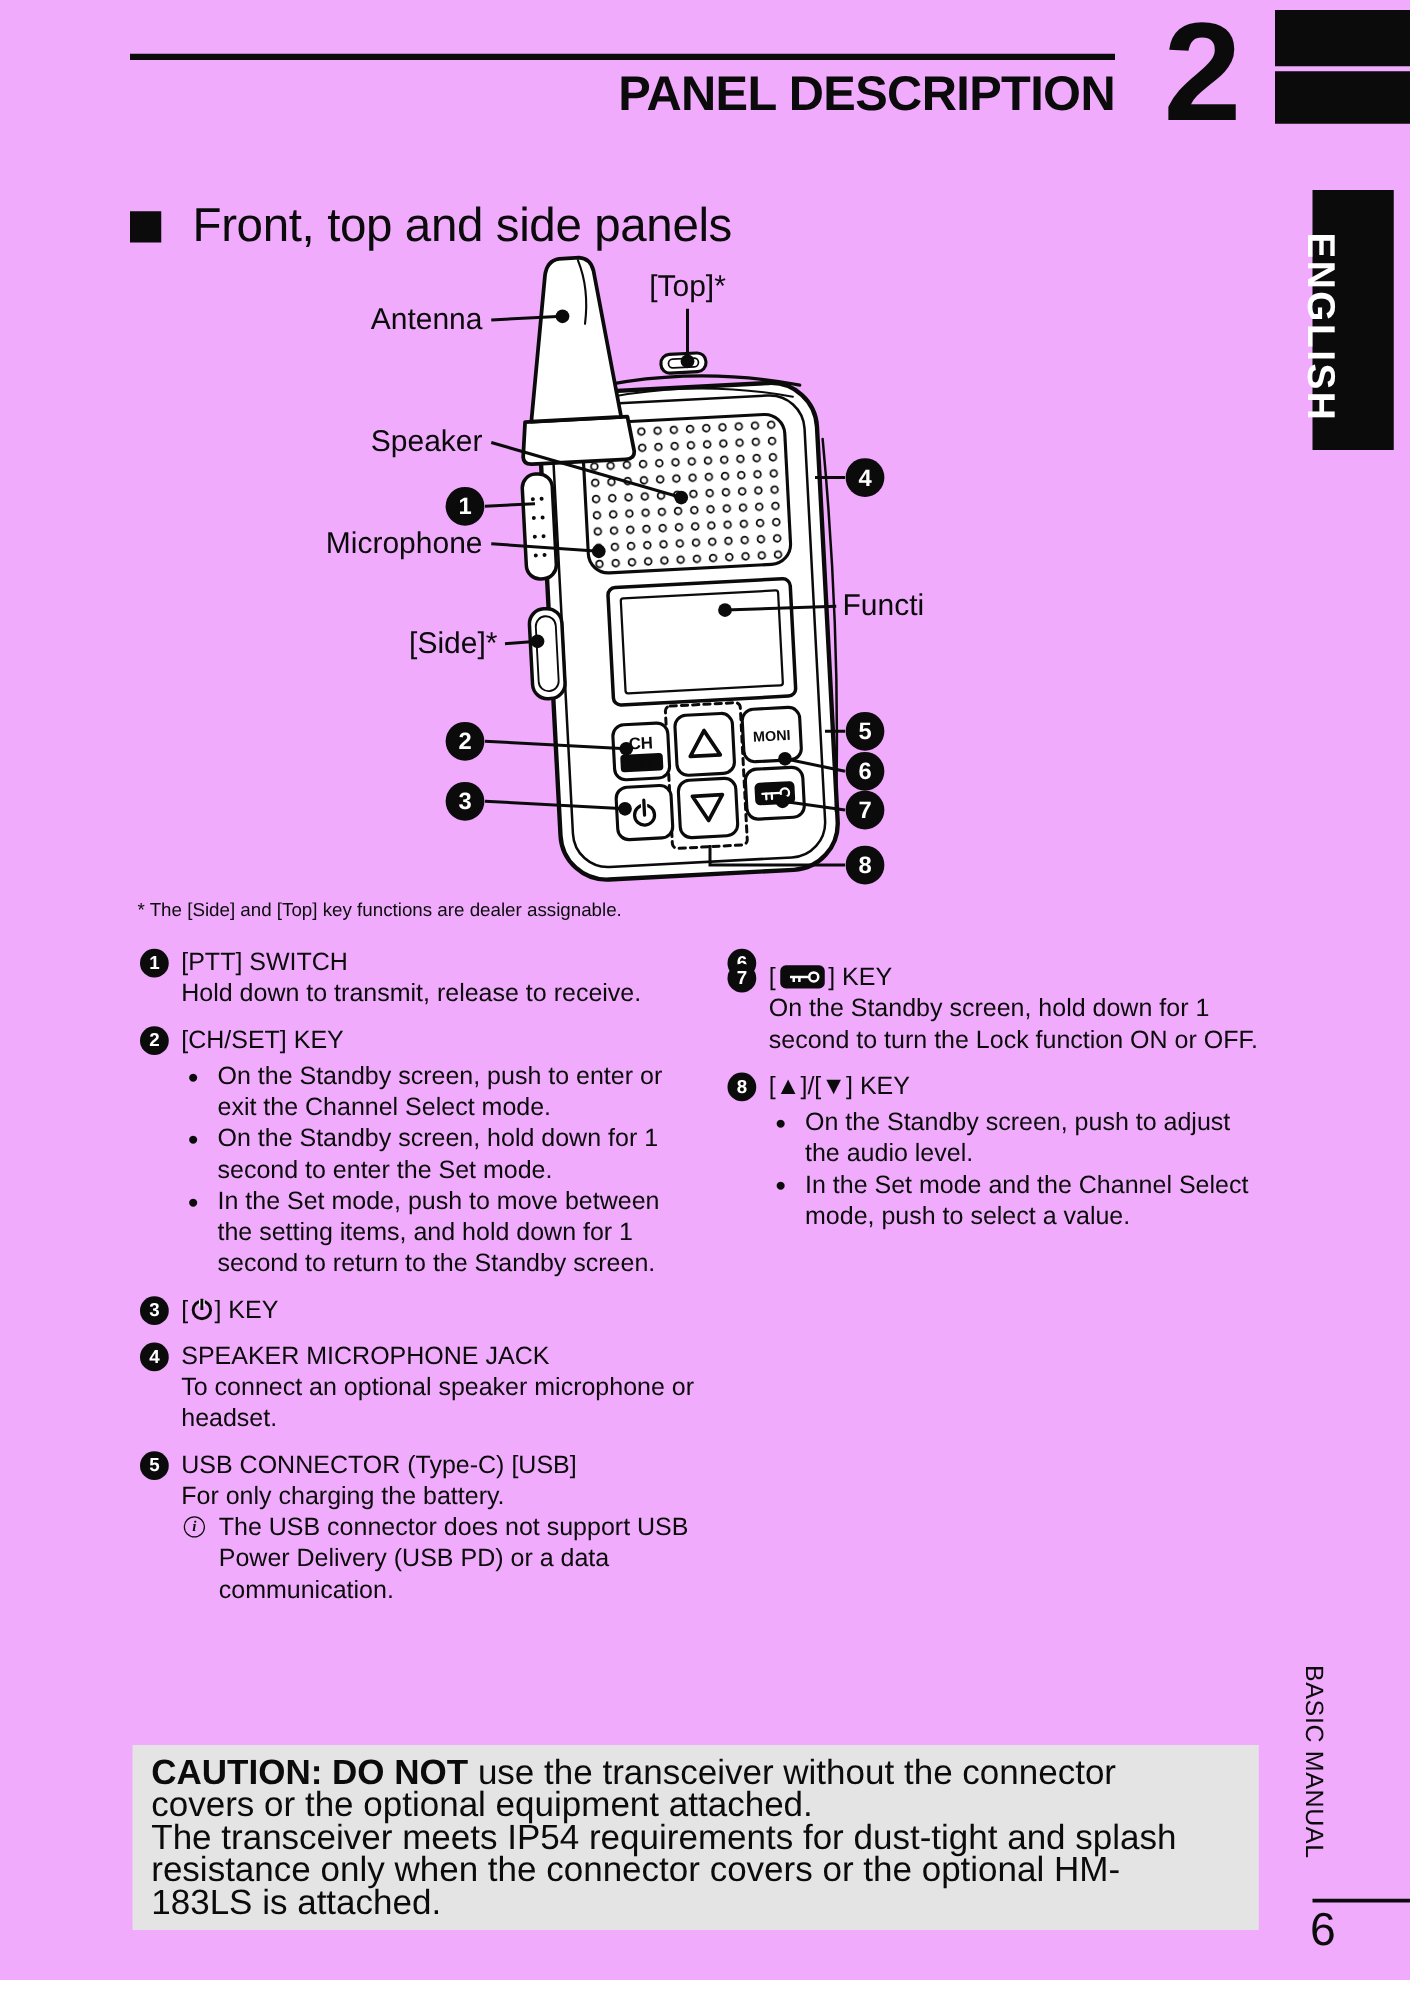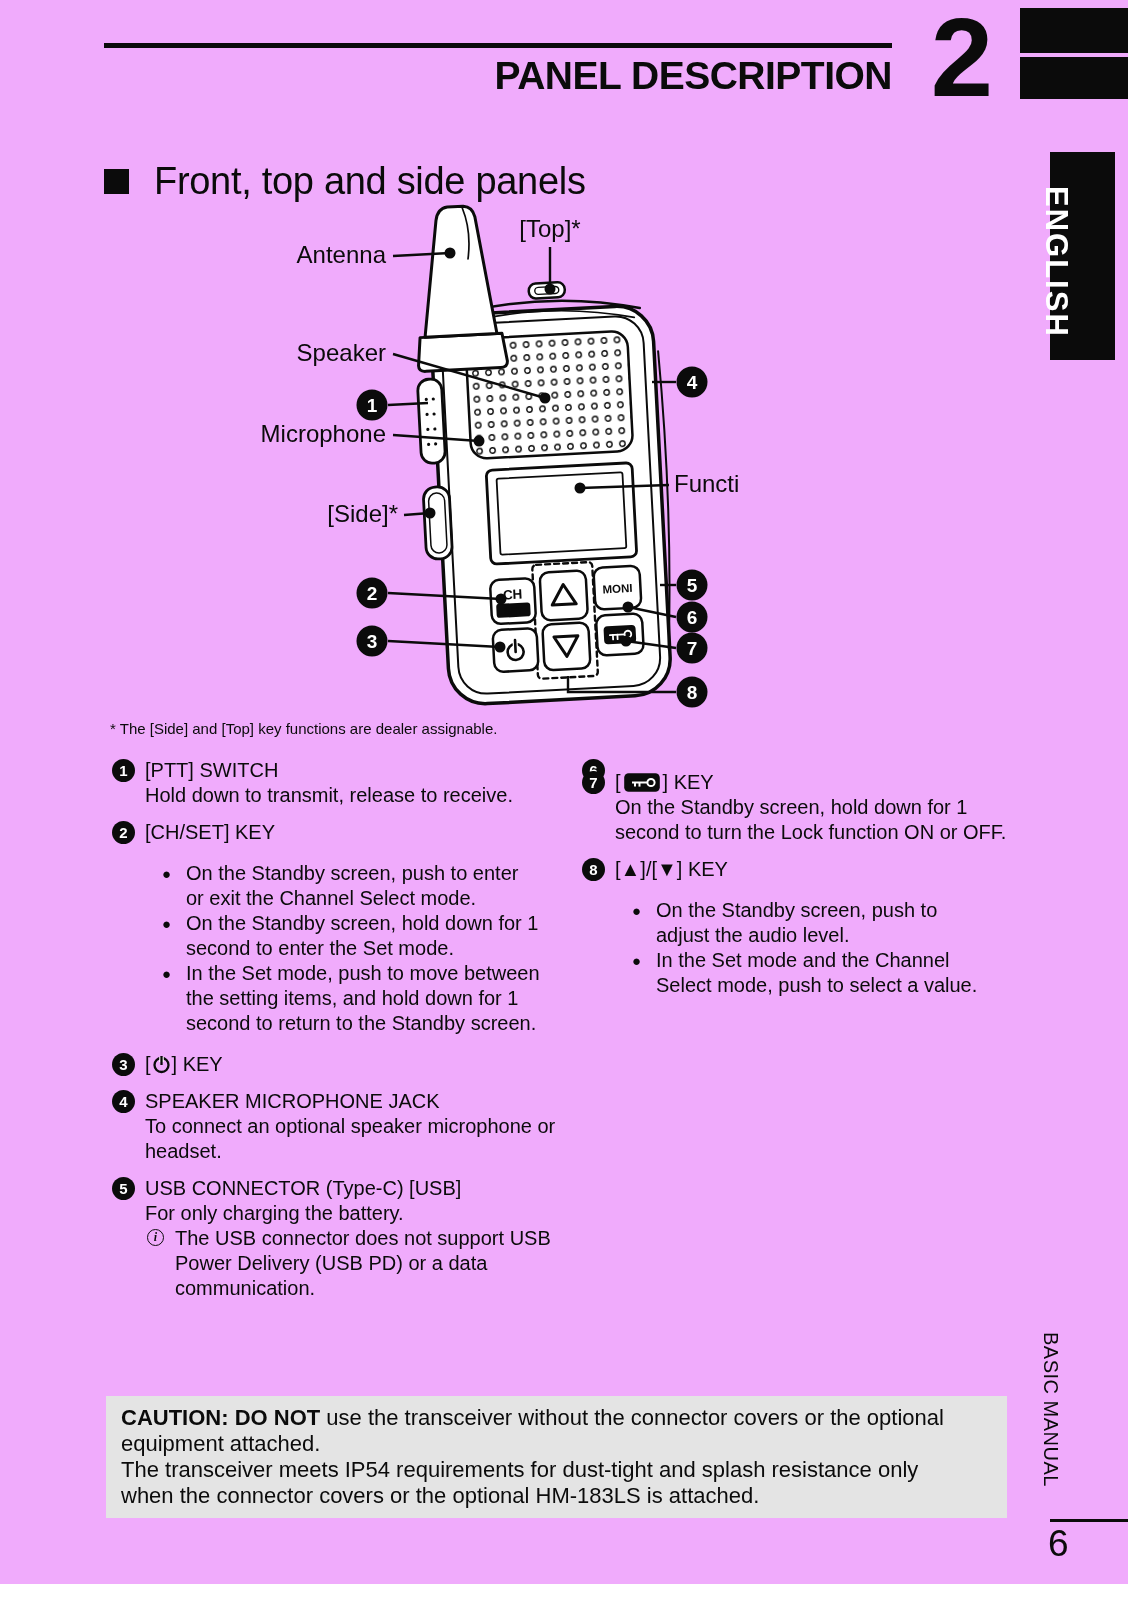--- a/index.html
+++ b/index.html
@@ -32,32 +32,32 @@
   .footnote{position:absolute;left:110px;top:720px;font-size:15px;}
   
   .col{position:absolute;top:758px;font-size:20px;line-height:25px;}
   .col.left{left:112px;width:445px;}
   .col.right{left:582px;width:425px;}
   .item{position:relative;padding-left:33px;margin-bottom:12px;}
   .badge{position:absolute;left:0;top:1px;width:23px;height:23px;border-radius:50%;background:#0b0b0b;
          color:#fff;font-size:15px;font-weight:bold;display:flex;align-items:center;justify-content:center;}
   .item h3{margin:0;font-size:20px;font-weight:normal;line-height:25px;}
   .item p{margin:0;}
-  ul.bullets{margin:16px;padding:0;list-style:none;}
+  ul.bullets{margin:4px;padding:0;list-style:none;}
   ul.bullets li{position:relative;padding-left:25px;}
   ul.bullets li::before{content:"\25CF";position:absolute;left:1px;top:0;font-size:15px;}
   .note{position:relative;padding-left:30px;}
   .info-icon{position:absolute;left:2px;top:3px;width:17px;height:17px;border:1.6px solid #0b0b0b;border-radius:50%;
              box-sizing:border-box;display:flex;align-items:center;justify-content:center;
              font-size:12px;font-style:italic;font-family:"Liberation Serif",serif;font-weight:bold;}
   .icon-power{vertical-align:-4px;margin:0 1px;}
   .icon-key{vertical-align:-4px;margin:0 2px;}
   
   .caution{position:absolute;left:106px;top:1396px;width:901px;box-sizing:border-box;
-           background:#e4e4e4;padding:9px 40px 9px 15px;font-size:22px;line-height:26px;}
+           background:#e4e4e4;padding:9px 40px 9px 15px;font-size:28px;line-height:26px;}
   .caution p{margin:0;}
   
   .side-caption{position:absolute;left:1062px;top:1332px;transform:rotate(90deg);transform-origin:0 0;
                 font-size:20px;white-space:nowrap;letter-spacing:0.5px;}
   .footer-rule{position:absolute;left:1050px;top:1519px;width:78px;height:3px;background:#0b0b0b;}
   .page-num{position:absolute;left:1048px;top:1524px;font-size:37px;line-height:1.1;}
 </style>
 </head>
 <body>
 

